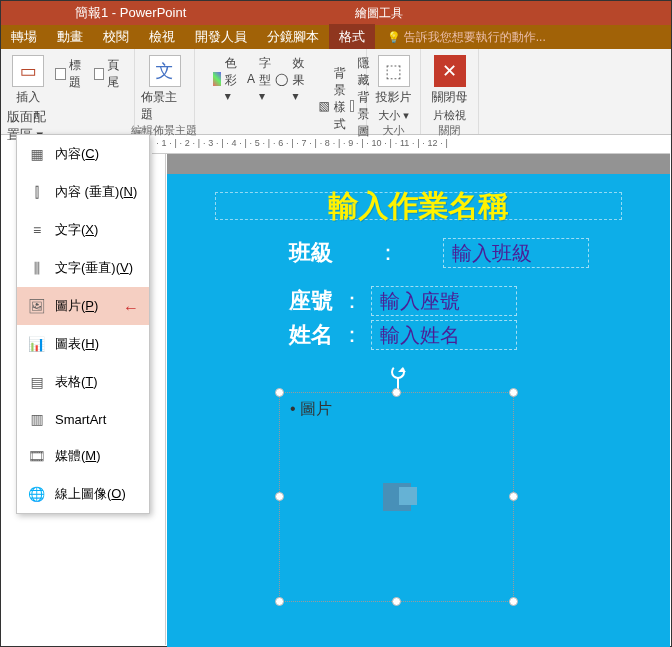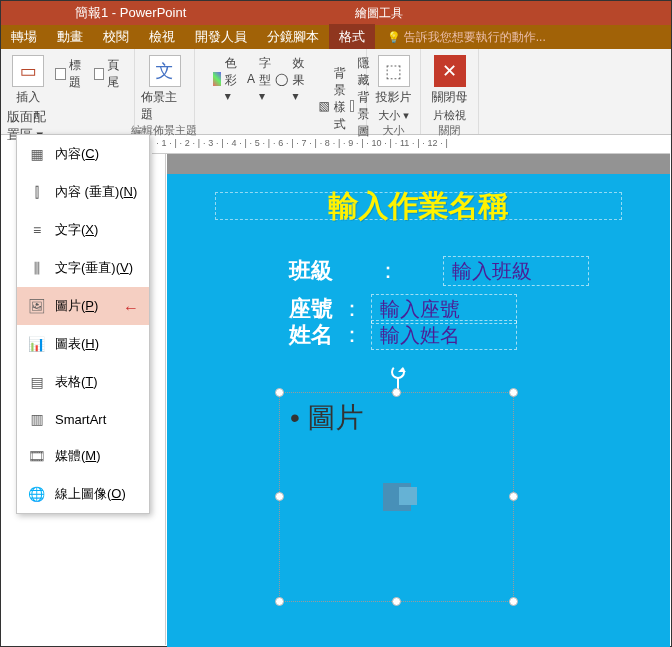--- a/index.html
+++ b/index.html
@@ -45,32 +45,32 @@
   .stage { position: absolute; top: 154px; left: 167px; right: 2px; bottom: 2px; background: #939393; }
   .slide { position: absolute; top: 20px; left: 0; right: 0; height: 480px; background: #0daee8; }
 
   .title-ph { position:absolute; top:18px; left:48px; right:48px; height:28px; border:1px dashed rgba(255,255,255,.55); display:flex; align-items:center; justify-content:center; }
   .title-ph span { color:#fff200; font-size:30px; font-weight:bold; text-shadow:1px 1px 0 rgba(0,0,0,.15); }
 
   .row { position:absolute; left:84px; display:flex; align-items:center; gap:8px; }
   .row .lab { color:#fff; font-size:22px; font-weight:600; width:82px; text-align:right; }
   .row .colon { color:#fff; font-size:22px; }
   .row .field { width:146px; height:30px; border:1px dashed rgba(255,255,255,.6); display:flex; align-items:center; padding-left:8px; color:#4c1d95; font-size:20px;}
-  .r1{ top:82px;gap:44px;} .r2{ top:120px;} .r3{ top:146px;}
+  .r1{ top:64px;gap:44px;} .r2{ top:112px;} .r3{ top:146px;}
 
   .rotate-handle{ position:absolute; left:224px; top:191px; width:14px;height:14px; border:2px solid #fff; border-radius:50%; border-top-color:transparent; }
   .rotate-handle::after{content:"";position:absolute;right:-3px;top:-3px;border:4px solid transparent;border-bottom-color:#fff;}
   .rotate-stem{position:absolute;left:230px;top:204px;width:2px;height:14px;background:#fff;}
 
   .pic-ph{ position:absolute; top:218px; left:112px; width:235px; height:210px; border:1.5px dotted #9a9a9a; background:rgba(255,255,255,0); }
   .handle{ position:absolute; width:9px; height:9px; background:#fff; border:1px solid #b9b9b9; border-radius:50%; }
   .h-tl{top:-5px;left:-5px;} .h-t{top:-5px;left:calc(50% - 5px);} .h-tr{top:-5px;right:-5px;}
   .h-l{top:calc(50% - 5px);left:-5px;} .h-r{top:calc(50% - 5px);right:-5px;}
   .h-bl{bottom:-5px;left:-5px;} .h-b{bottom:-5px;left:calc(50% - 5px);} .h-br{bottom:-5px;right:-5px;}
-  .pic-ph .bullet{ position:absolute; top:6px; left:10px; color:#333; font-size:28px;}
+  .pic-ph .bullet{ position:absolute; top:6px; left:10px; color:#333; font-size:16px;}
   .pic-ph .centerico{ position:absolute; top:calc(50% - 14px); left:calc(50% - 14px); width:28px;height:28px; background:#4f8db3; opacity:.9; }
   .pic-ph .centerico::after{content:"";position:absolute;top:4px;right:-6px;width:18px;height:18px;background:#6fb3d4;}
 </style>
 </head>
 <body>
 
 <div class="titlebar">
   <span class="title">簡報1 - PowerPoint</span>
   <span class="tool-ctx">繪圖工具</span>
 </div>

